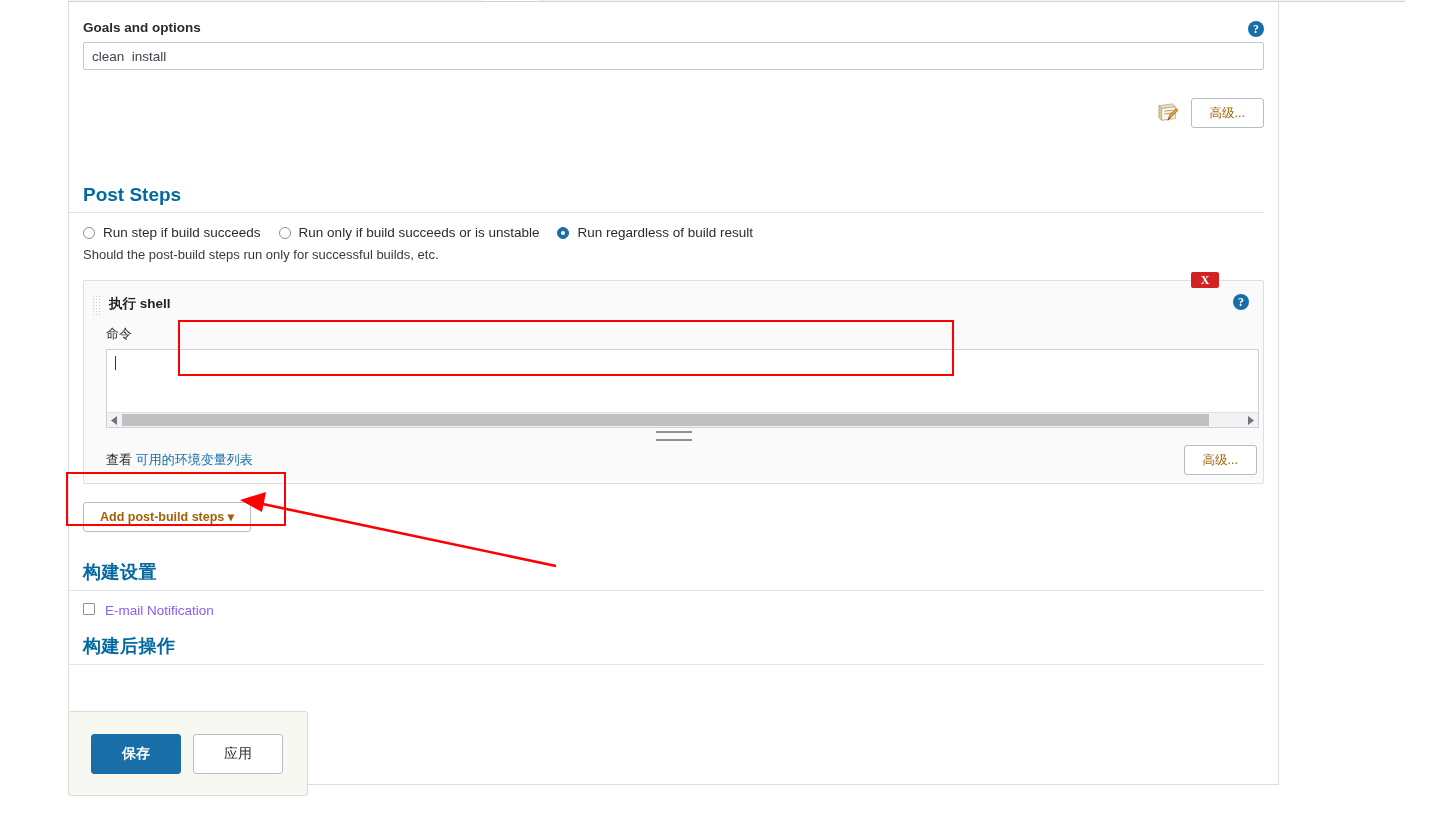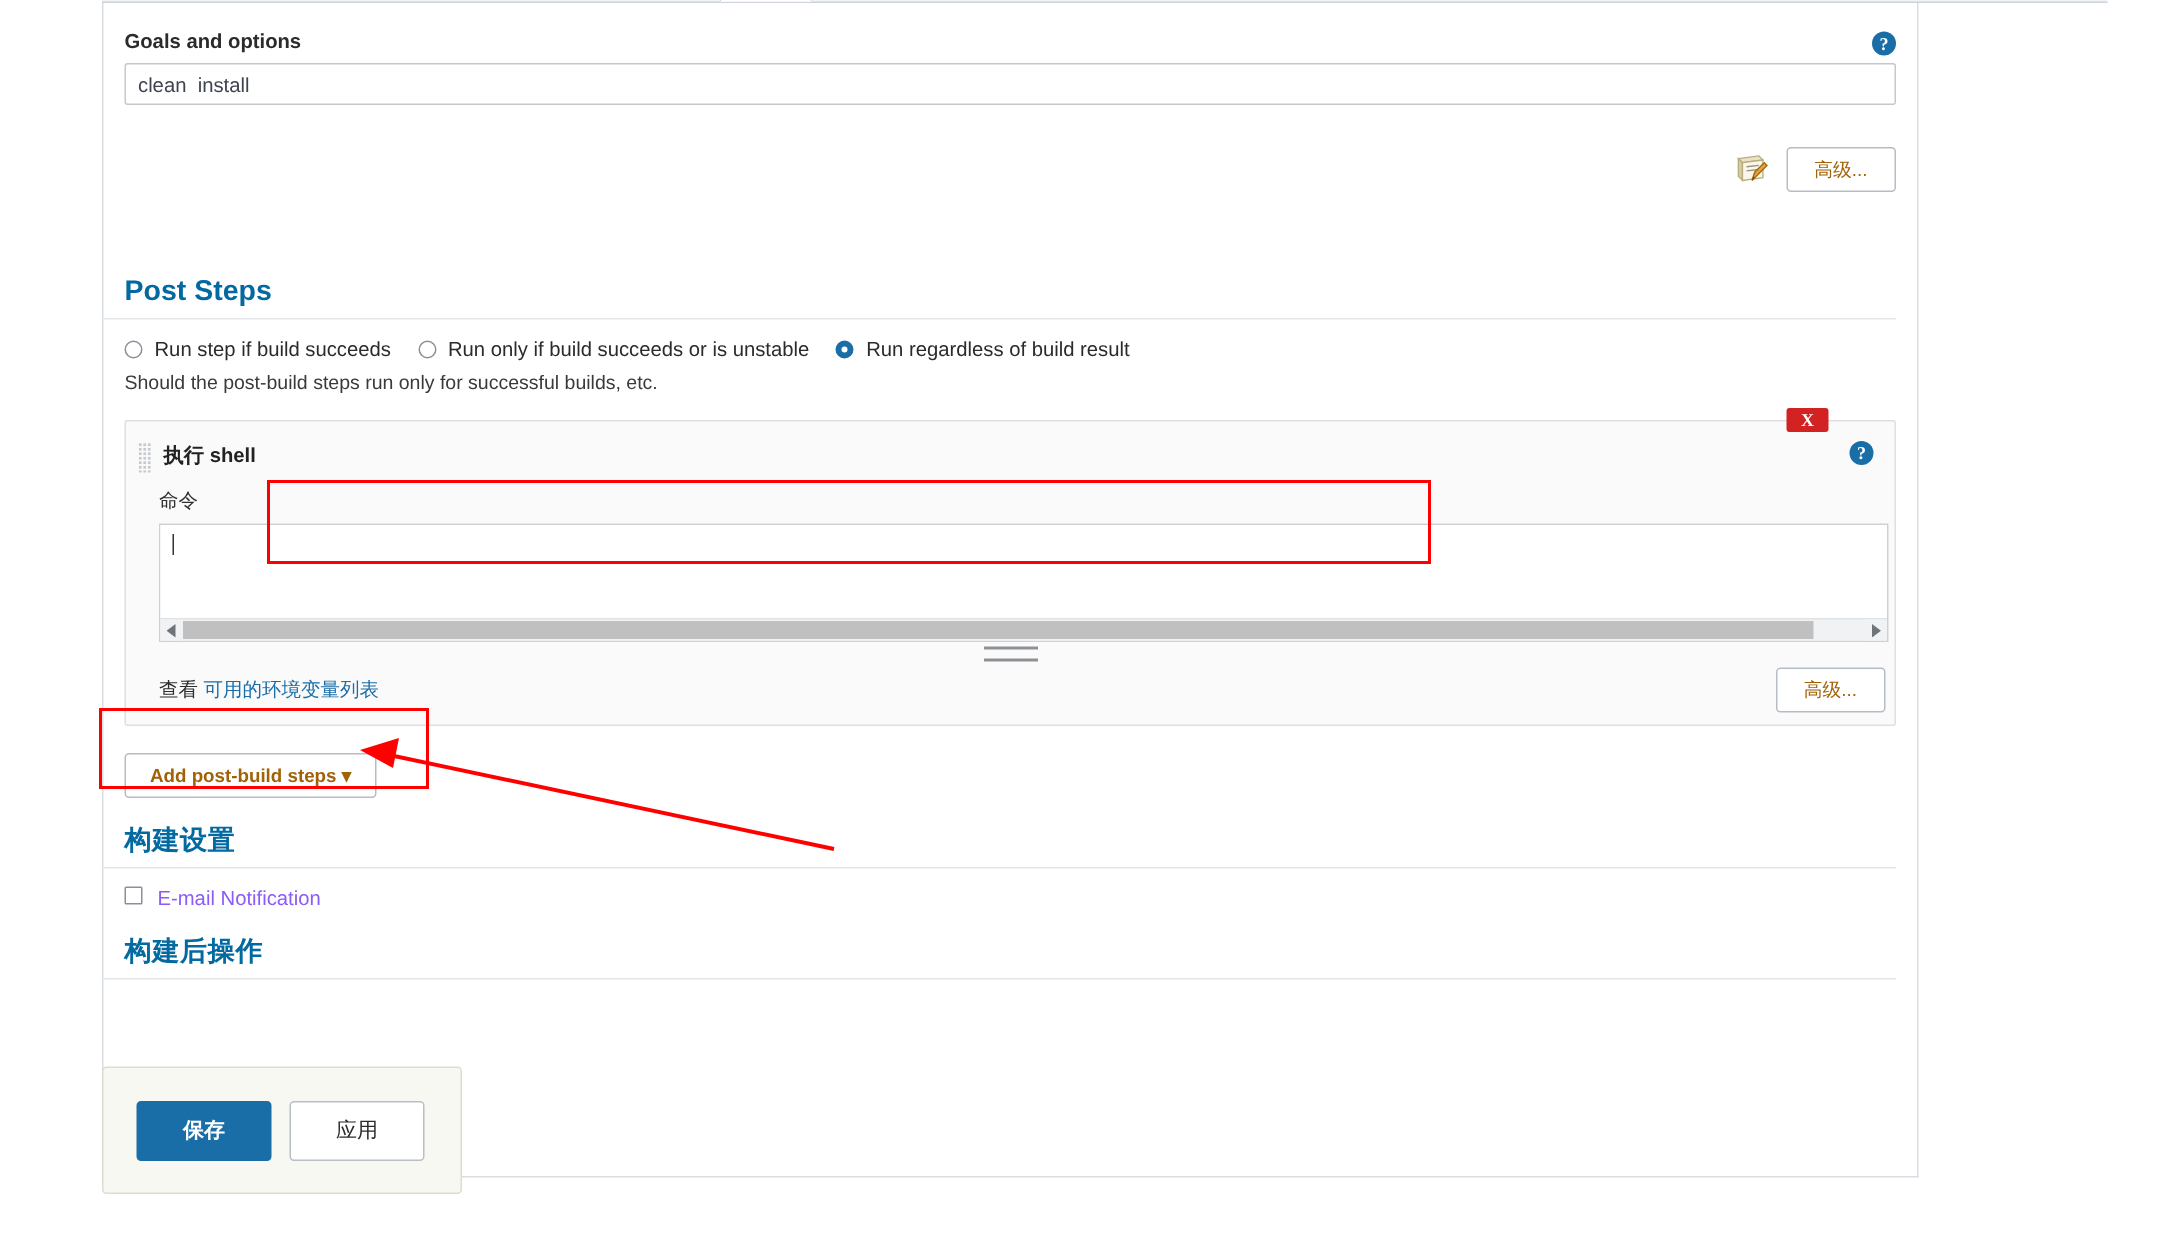--- a/index.html
+++ b/index.html
@@ -451,21 +451,21 @@
       </div>
 
       <div class="addstep-row">
         <button class="btn">
           <span>Add post-build steps</span>
           <span>▾</span>
         </button>
       </div>
     </div>
 
-    <div style="margin-top:16px;">
+    <div style="margin-top:28px;">
       <h2 class="sect cjk">构建设置</h2>
       <label class="checkbox-row">
         <span class="cbox"></span>
         <span>E-mail Notification</span>
       </label>
     </div>
 
     <div style="margin-top:16px;">
       <h2 class="sect cjk">构建后操作</h2>
     </div>

